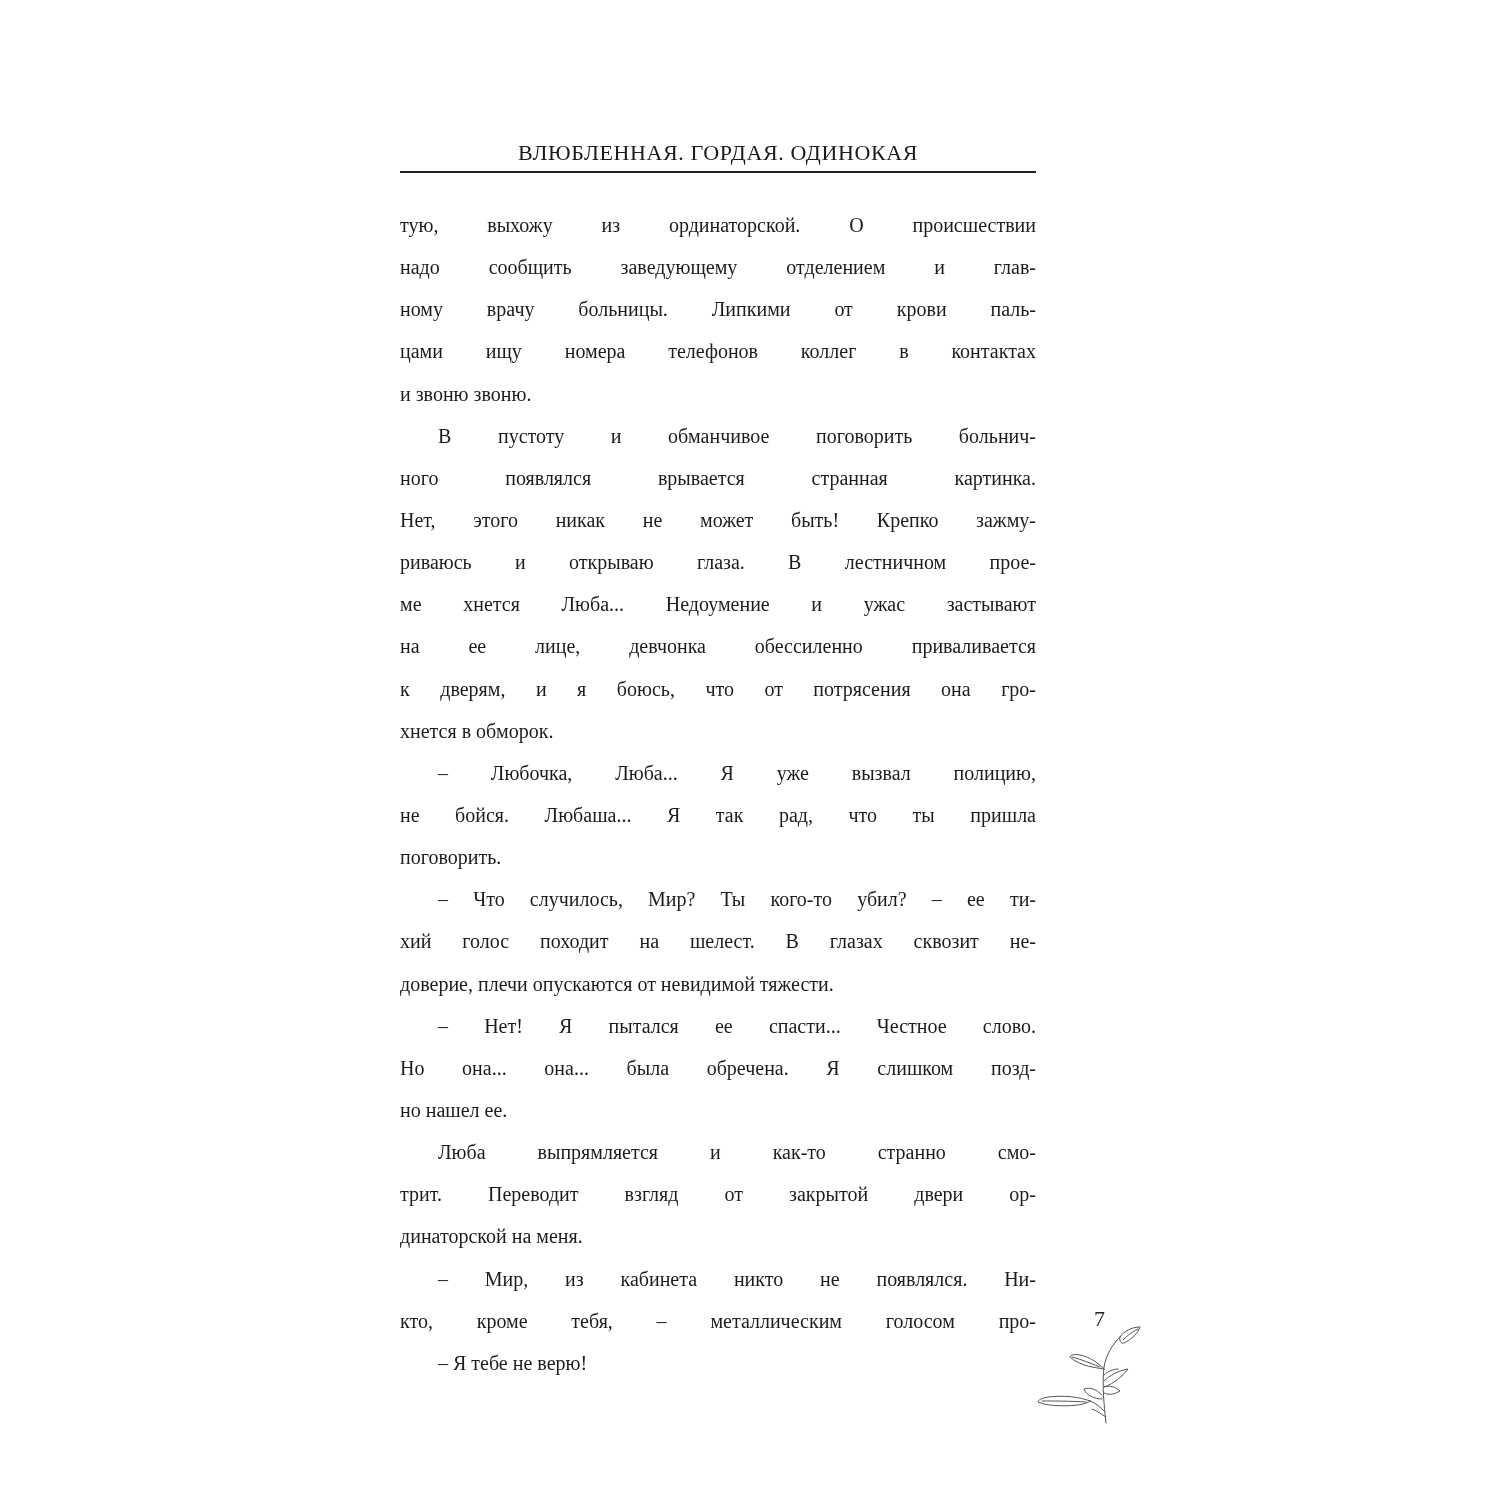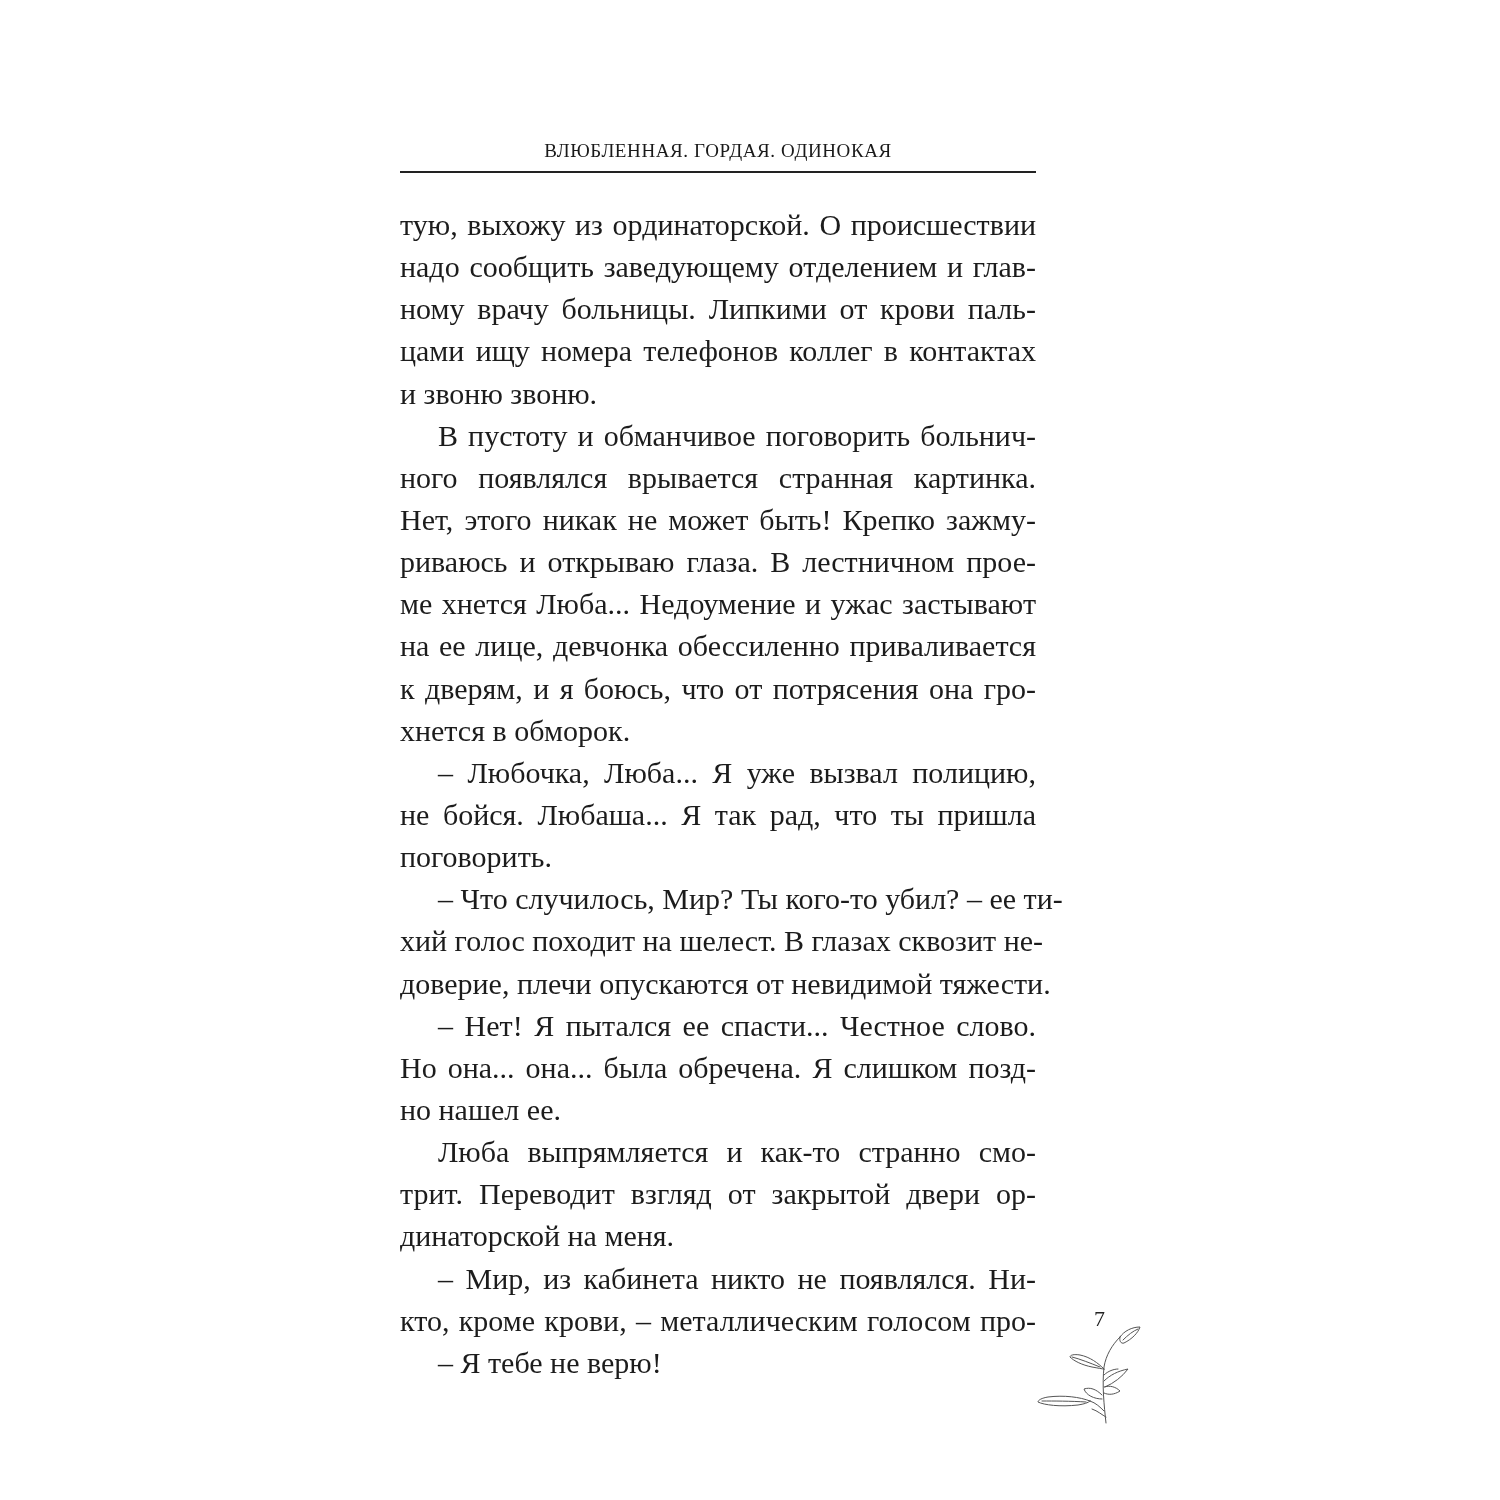--- a/index.html
+++ b/index.html
@@ -1,30 +1,30 @@
 <!DOCTYPE html>
 <html><head>
 <meta charset="utf-8">
 <style>
   html, body { margin: 0; padding: 0; background: #ffffff; }
   body { width: 1500px; height: 1500px; position: relative; overflow: hidden; }
   .page { position: absolute; left: 0; top: 0; width: 1500px; height: 1500px; background: #fff; }
   .running-head {
     position: absolute; left: 400px; top: 140px; width: 636px;
     text-align: center; font-family: "Liberation Serif", "DejaVu Serif", serif;
-    font-size: 19px; letter-spacing: 0.6px; color: #1a1a1a;
+    font-size: 22px; letter-spacing: 0.6px; color: #1a1a1a;
   }
   .head-rule {
     position: absolute; left: 400px; top: 171px; width: 636px; height: 0;
     border-top: 2px solid #222;
   }
   .body-text {
     position: absolute; left: 400px; top: 204px; width: 636px;
     font-family: "Liberation Serif", "DejaVu Serif", serif;
-    font-size: 30px; color: #1c1c1c;
+    font-size: 20px; color: #1c1c1c;
   }
   .line {
     display: block; height: 42.15px; line-height: 42.15px;
     white-space: nowrap; text-align: justify; text-align-last: justify;
   }
   .line.last { text-align-last: left; }
   .line.indent { padding-left: 38px; }
   .page-number {
     position: absolute; left: 1094px; top: 1306px;
     font-family: "Liberation Serif", "DejaVu Serif", serif;
@@ -61,21 +61,21 @@
       <span class="line indent">– Что случилось, Мир? Ты кого-то убил? – ее ти-</span>
       <span class="line">хий голос походит на шелест. В глазах сквозит не-</span>
       <span class="line last">доверие, плечи опускаются от невидимой тяжести.</span>
       <span class="line indent">– Нет! Я пытался ее спасти... Честное слово.</span>
       <span class="line">Но она... она... была обречена. Я слишком позд-</span>
       <span class="line last">но нашел ее.</span>
       <span class="line indent">Люба выпрямляется и как-то странно смо-</span>
       <span class="line">трит. Переводит взгляд от закрытой двери ор-</span>
       <span class="line last">динаторской на меня.</span>
       <span class="line indent">– Мир, из кабинета никто не появлялся. Ни-</span>
-      <span class="line">кто, кроме крови, – металлическим голосом про-</span>
+      <span class="line">кто, кроме тебя, – металлическим голосом про-</span>
       <span class="line indent last">– Я тебе не верю!</span>
     </div>
 
   <div class="page-number">7</div>
 
   <svg class="lily" viewBox="0 0 130 100" fill="none" stroke="#555" stroke-width="1" stroke-linecap="round">
 
     <path d="M86 98 C84 80 82 60 84 42 C86 30 92 20 100 12"></path>
 
     <path d="M100 12 C104 6 112 2 120 2 C118 8 112 14 104 18 C101 19 99 16 100 12 Z"></path>

